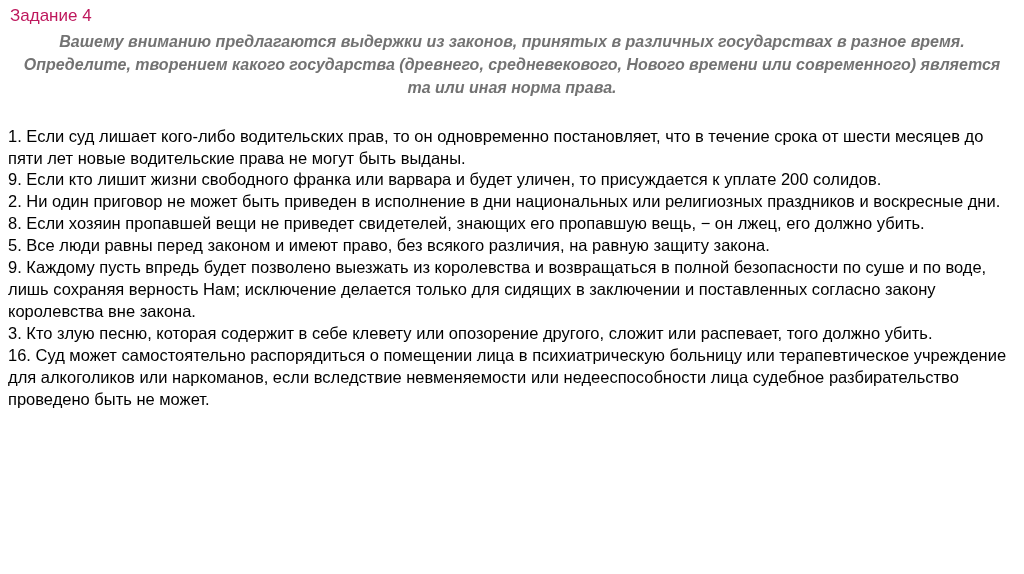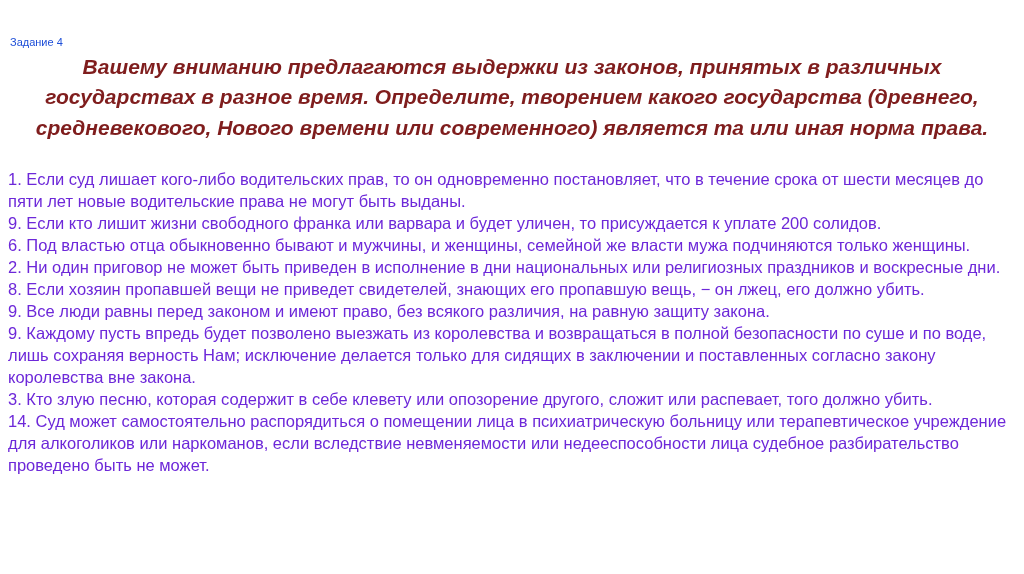--- a/index.html
+++ b/index.html
@@ -12,60 +12,58 @@
     color: #1f1f1f;
     -webkit-font-smoothing: antialiased;
   }
   .page {
     width: 1024px;
     min-height: 574px;
     padding: 6px 8px 8px 8px;
     background: #ffffff;
   }
   .task-title {
-    font-size: 11px;
+    font-size: 17px;
     font-weight: 400;
-    color: #1d4ed8;
+    color: #be185d;
     margin-bottom: 4px;
     padding-left: 2px;
-    margin-top: 30px;
   }
   .intro {
-    font-size: 21px;
+    font-size: 16px;
     font-weight: 700;
     font-style: italic;
     text-align: center;
-    color: #7f1d1d;
+    color: #737373;
     line-height: 1.45;
     margin: 0 10px 0 10px;
   }
   .items {
     margin-top: 26px;
   }
   .item {
     font-size: 16.5px;
     line-height: 1.33;
-    color: #6d28d9;
+    color: #000000;
     text-align: left;
   }
 </style>
 </head>
 <body>
 
 <div class="page">
 
   <div class="task-title">Задание 4</div>
 
   <div class="intro">Вашему вниманию предлагаются выдержки из законов, принятых в различных государствах в разное время. Определите, творением какого государства (древнего, средневекового, Нового времени или современного) является та или иная норма права.</div>
 
   <div class="items">
     <div class="item">1. Если суд лишает кого-либо водительских прав, то он одновременно постановляет, что в течение срока от шести месяцев до пяти лет новые водительские права не могут быть выданы.</div>
     <div class="item">9. Если кто лишит жизни свободного франка или варвара и будет уличен, то присуждается к уплате 200 солидов.</div>
-    <div class="item">6. Под властью отца обыкновенно бывают и мужчины, и женщины, семейной же власти мужа подчиняются только женщины.</div>
     <div class="item">2. Ни один приговор не может быть приведен в исполнение в дни национальных или религиозных праздников и воскресные дни.</div>
     <div class="item">8. Если хозяин пропавшей вещи не приведет свидетелей, знающих его пропавшую вещь, − он лжец, его должно убить.</div>
-    <div class="item">9. Все люди равны перед законом и имеют право, без всякого различия, на равную защиту закона.</div>
+    <div class="item">5. Все люди равны перед законом и имеют право, без всякого различия, на равную защиту закона.</div>
     <div class="item">9. Каждому пусть впредь будет позволено выезжать из королевства и возвращаться в полной безопасности по суше и по воде, лишь сохраняя верность Нам; исключение делается только для сидящих в заключении и поставленных согласно закону королевства вне закона.</div>
     <div class="item">3. Кто злую песню, которая содержит в себе клевету или опозорение другого, сложит или распевает, того должно убить.</div>
-    <div class="item">14. Суд может самостоятельно распорядиться о помещении лица в психиатрическую больницу или терапевтическое учреждение для алкоголиков или наркоманов, если вследствие невменяемости или недееспособности лица судебное разбирательство проведено быть не может.</div>
+    <div class="item">16. Суд может самостоятельно распорядиться о помещении лица в психиатрическую больницу или терапевтическое учреждение для алкоголиков или наркоманов, если вследствие невменяемости или недееспособности лица судебное разбирательство проведено быть не может.</div>
   </div>
 
 </div>
 
 </body></html>

